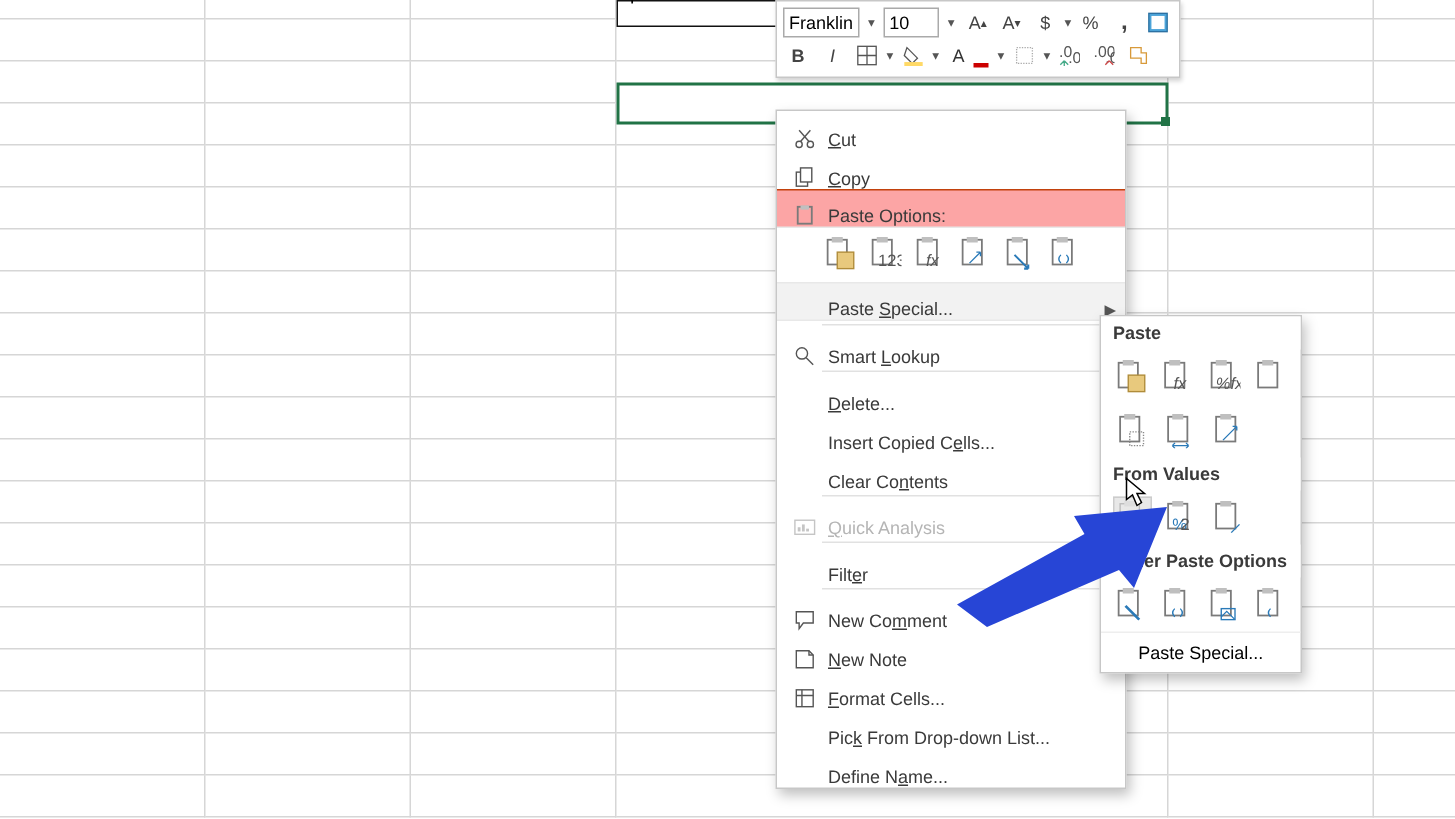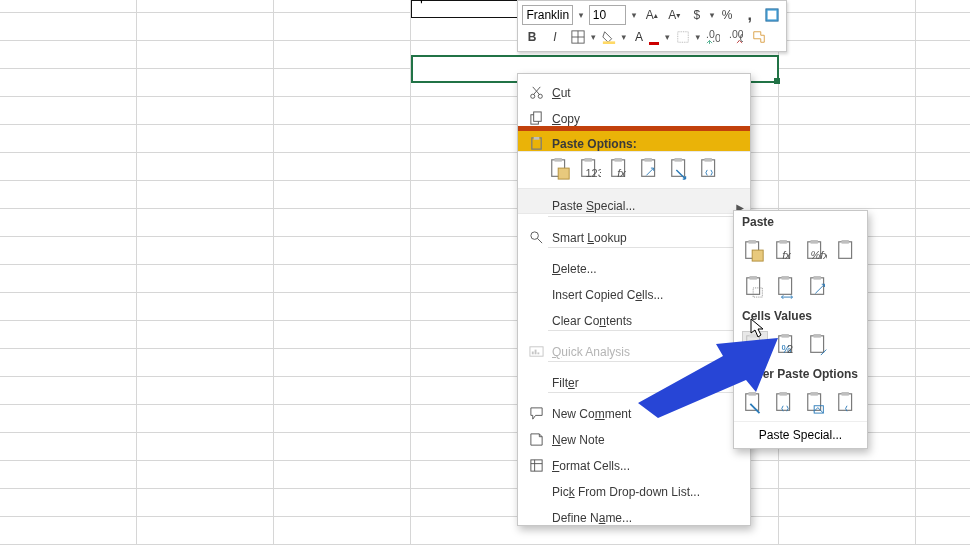--- a/index.html
+++ b/index.html
@@ -38,34 +38,34 @@
 
 .selected-cell{position:absolute;left:411px;top:0;width:368px;height:18px;border:1px solid #111;background:#fff;padding:0 6px;font-size:14px;}
 .apostrophe{font-size:15px;line-height:8px;padding-left:2px;}
 
 .active-cell{position:absolute;left:411px;top:55px;width:368px;height:28px;border:2px solid #217346;background:#fff;}
 .active-cell::after{content:"";position:absolute;right:-3px;bottom:-3px;width:6px;height:6px;background:#217346;}
 
 .mini-toolbar{position:absolute;left:517px;top:0;width:270px;height:52px;background:#fff;border:1px solid #c7c7c7;box-shadow:1px 2px 3px rgba(0,0,0,.18);padding:3px 4px;}
 .mini-row{display:flex;align-items:center;gap:3px;height:22px;}
 .mt-input{border:1px solid #aaa;height:20px;padding:0 3px;background:#fff;display:flex;align-items:center;}
-.font-name{width:52px;overflow:hidden;justify-content:flex-end;}
+.font-name{width:52px;overflow:hidden;}
 .font-size{width:38px;}
 .mt-dd{width:10px;font-size:9px;color:#555;text-align:center;}
 .mt-btn{width:20px;height:20px;display:flex;align-items:center;justify-content:center;color:#444;}
 .mt-btn svg{width:14px;height:14px;}
 
 .context-menu{position:absolute;left:517px;top:73px;width:234px;background:#fff;border:1px solid #c7c7c7;box-shadow:2px 4px 8px rgba(0,0,0,.25);}
 .cm-item{display:flex;align-items:flex-end;height:26px;padding:0 6px;color:#3a3a3a;}
 .cm-icon{width:24px;display:flex;justify-content:center;color:#5a5a5a;}
 .cm-icon svg{width:15px;height:15px;}
 .cm-label{flex:1;padding-left:4px;}
 .cm-arrow{font-size:10px;color:#555;}
 .cm-sep{height:1px;background:#e1e1e1;margin:2px 4px 2px 30px;}
-.cm-bold{font-weight:700;background:#eab308;border-top:5px solid #c2410c;border-bottom:1px solid #e8e8e8;}
+.cm-bold{font-weight:400;background:#fca5a5;border-top:1px solid #c2410c;border-bottom:1px solid #e8e8e8;}
 .cm-hover{background:#f2f2f2;border-top:1px solid #e8e8e8;border-bottom:1px solid #e8e8e8;}
 .cm-disabled{color:#b5b5b5;}
 .cm-disabled .cm-icon{color:#c5c5c5;}
 .paste-icons{display:flex;gap:6px;padding:4px 6px 6px 30px;}
 .paste-icons .pi{width:24px;height:26px;display:flex;align-items:center;justify-content:center;}
 
 .submenu{position:absolute;left:733px;top:210px;width:135px;background:#fff;border:1px solid #c7c7c7;box-shadow:2px 4px 8px rgba(0,0,0,.25);}
 .sm-header{font-weight:600;padding:4px 8px;color:#3a3a3a;background:#fff;}
 .sm-row{display:flex;gap:6px;padding:4px 8px;}
 .sm-row .pi{width:26px;height:28px;display:flex;align-items:center;justify-content:center;}
@@ -497,21 +497,21 @@
         </svg>
       </div>
     <div class="pi">
         <svg class="ico" viewBox="0 0 24 26">
           <rect x="3" y="3" width="14" height="18" class="clip"></rect>
           <rect x="6" y="1" width="8" height="4" class="clip-top"></rect>
           <path d="M8 20 L18 10 M18 10 L15 10 M18 10 L18 13" stroke="#2a7ab8" fill="none"></path>
         </svg>
       </div>
   </div>
-  <div class="sm-header">Cells Values</div>
+  <div class="sm-header">From Values</div>
   <div class="sm-row">
     <div class="pi" style="background:#e8e8e8;border:1px solid #ccc;">
         <svg class="ico" viewBox="0 0 24 26">
           <rect x="3" y="3" width="14" height="18" stroke="#bbb" fill="none"></rect>
           <rect x="6" y="1" width="8" height="4" fill="#ddd"></rect>
         </svg>
       </div>
     <div class="pi">
         <svg class="ico" viewBox="0 0 24 26">
           <rect x="3" y="3" width="14" height="18" class="clip"></rect>

